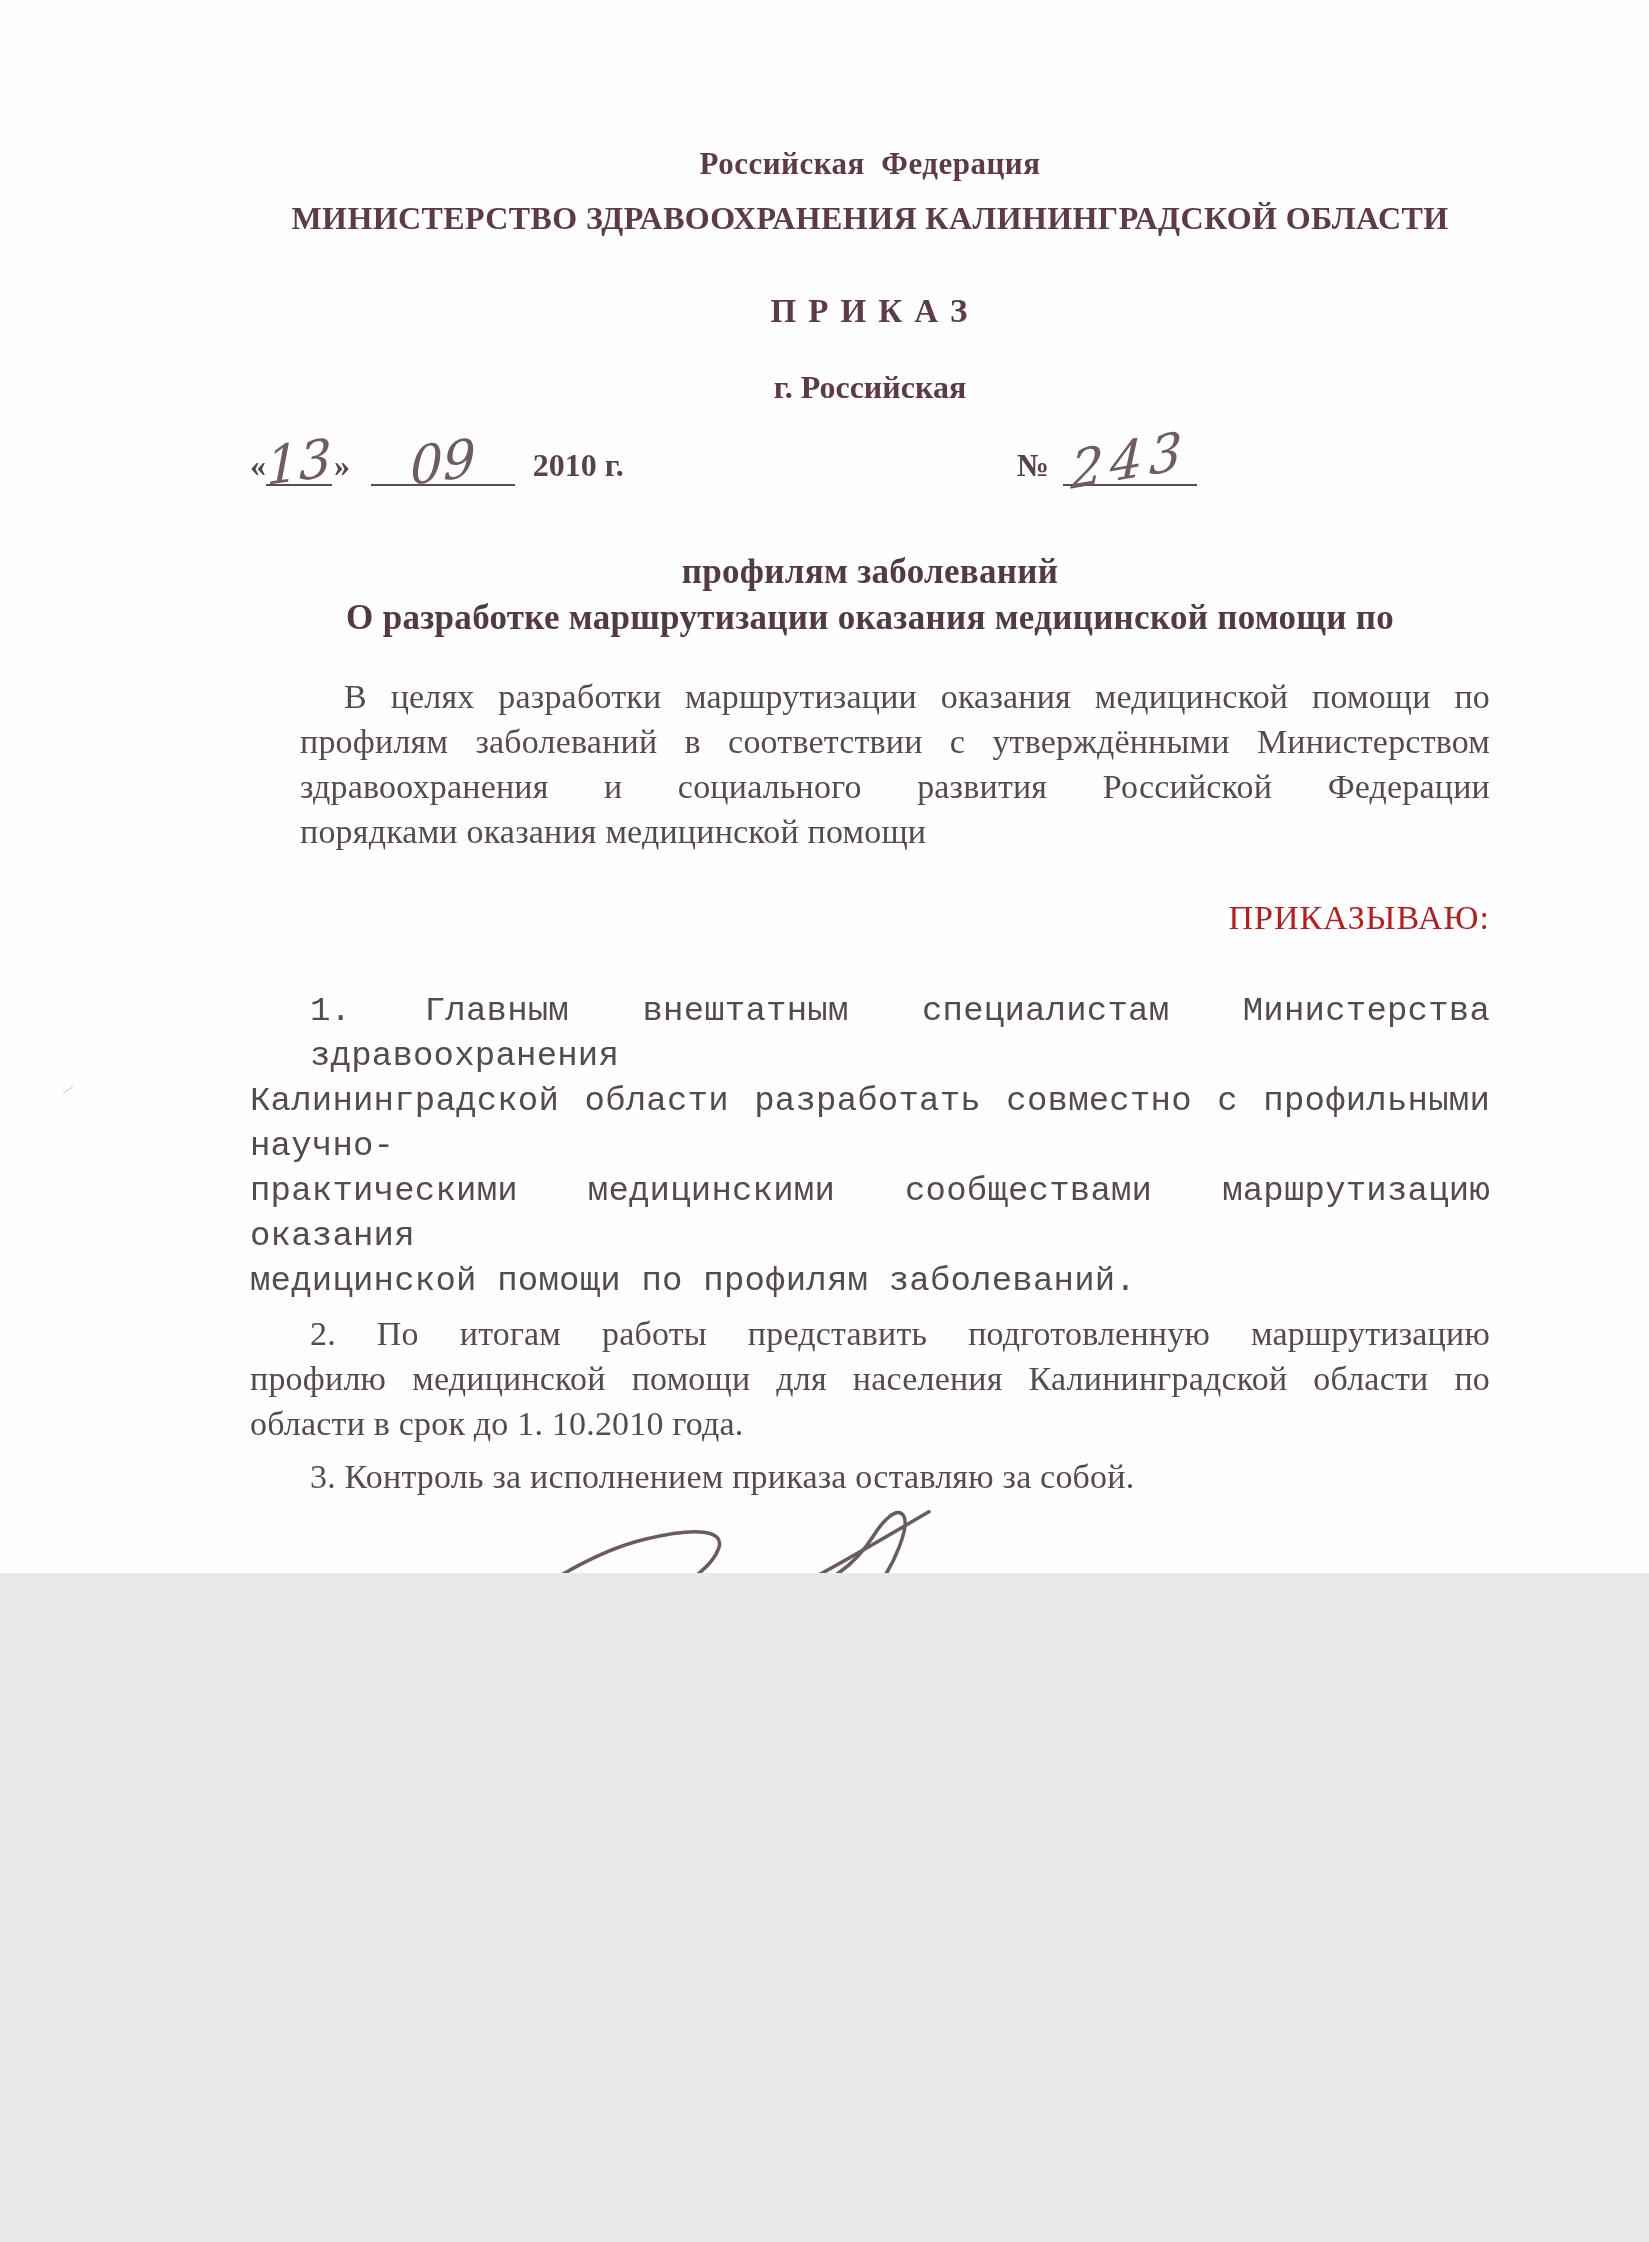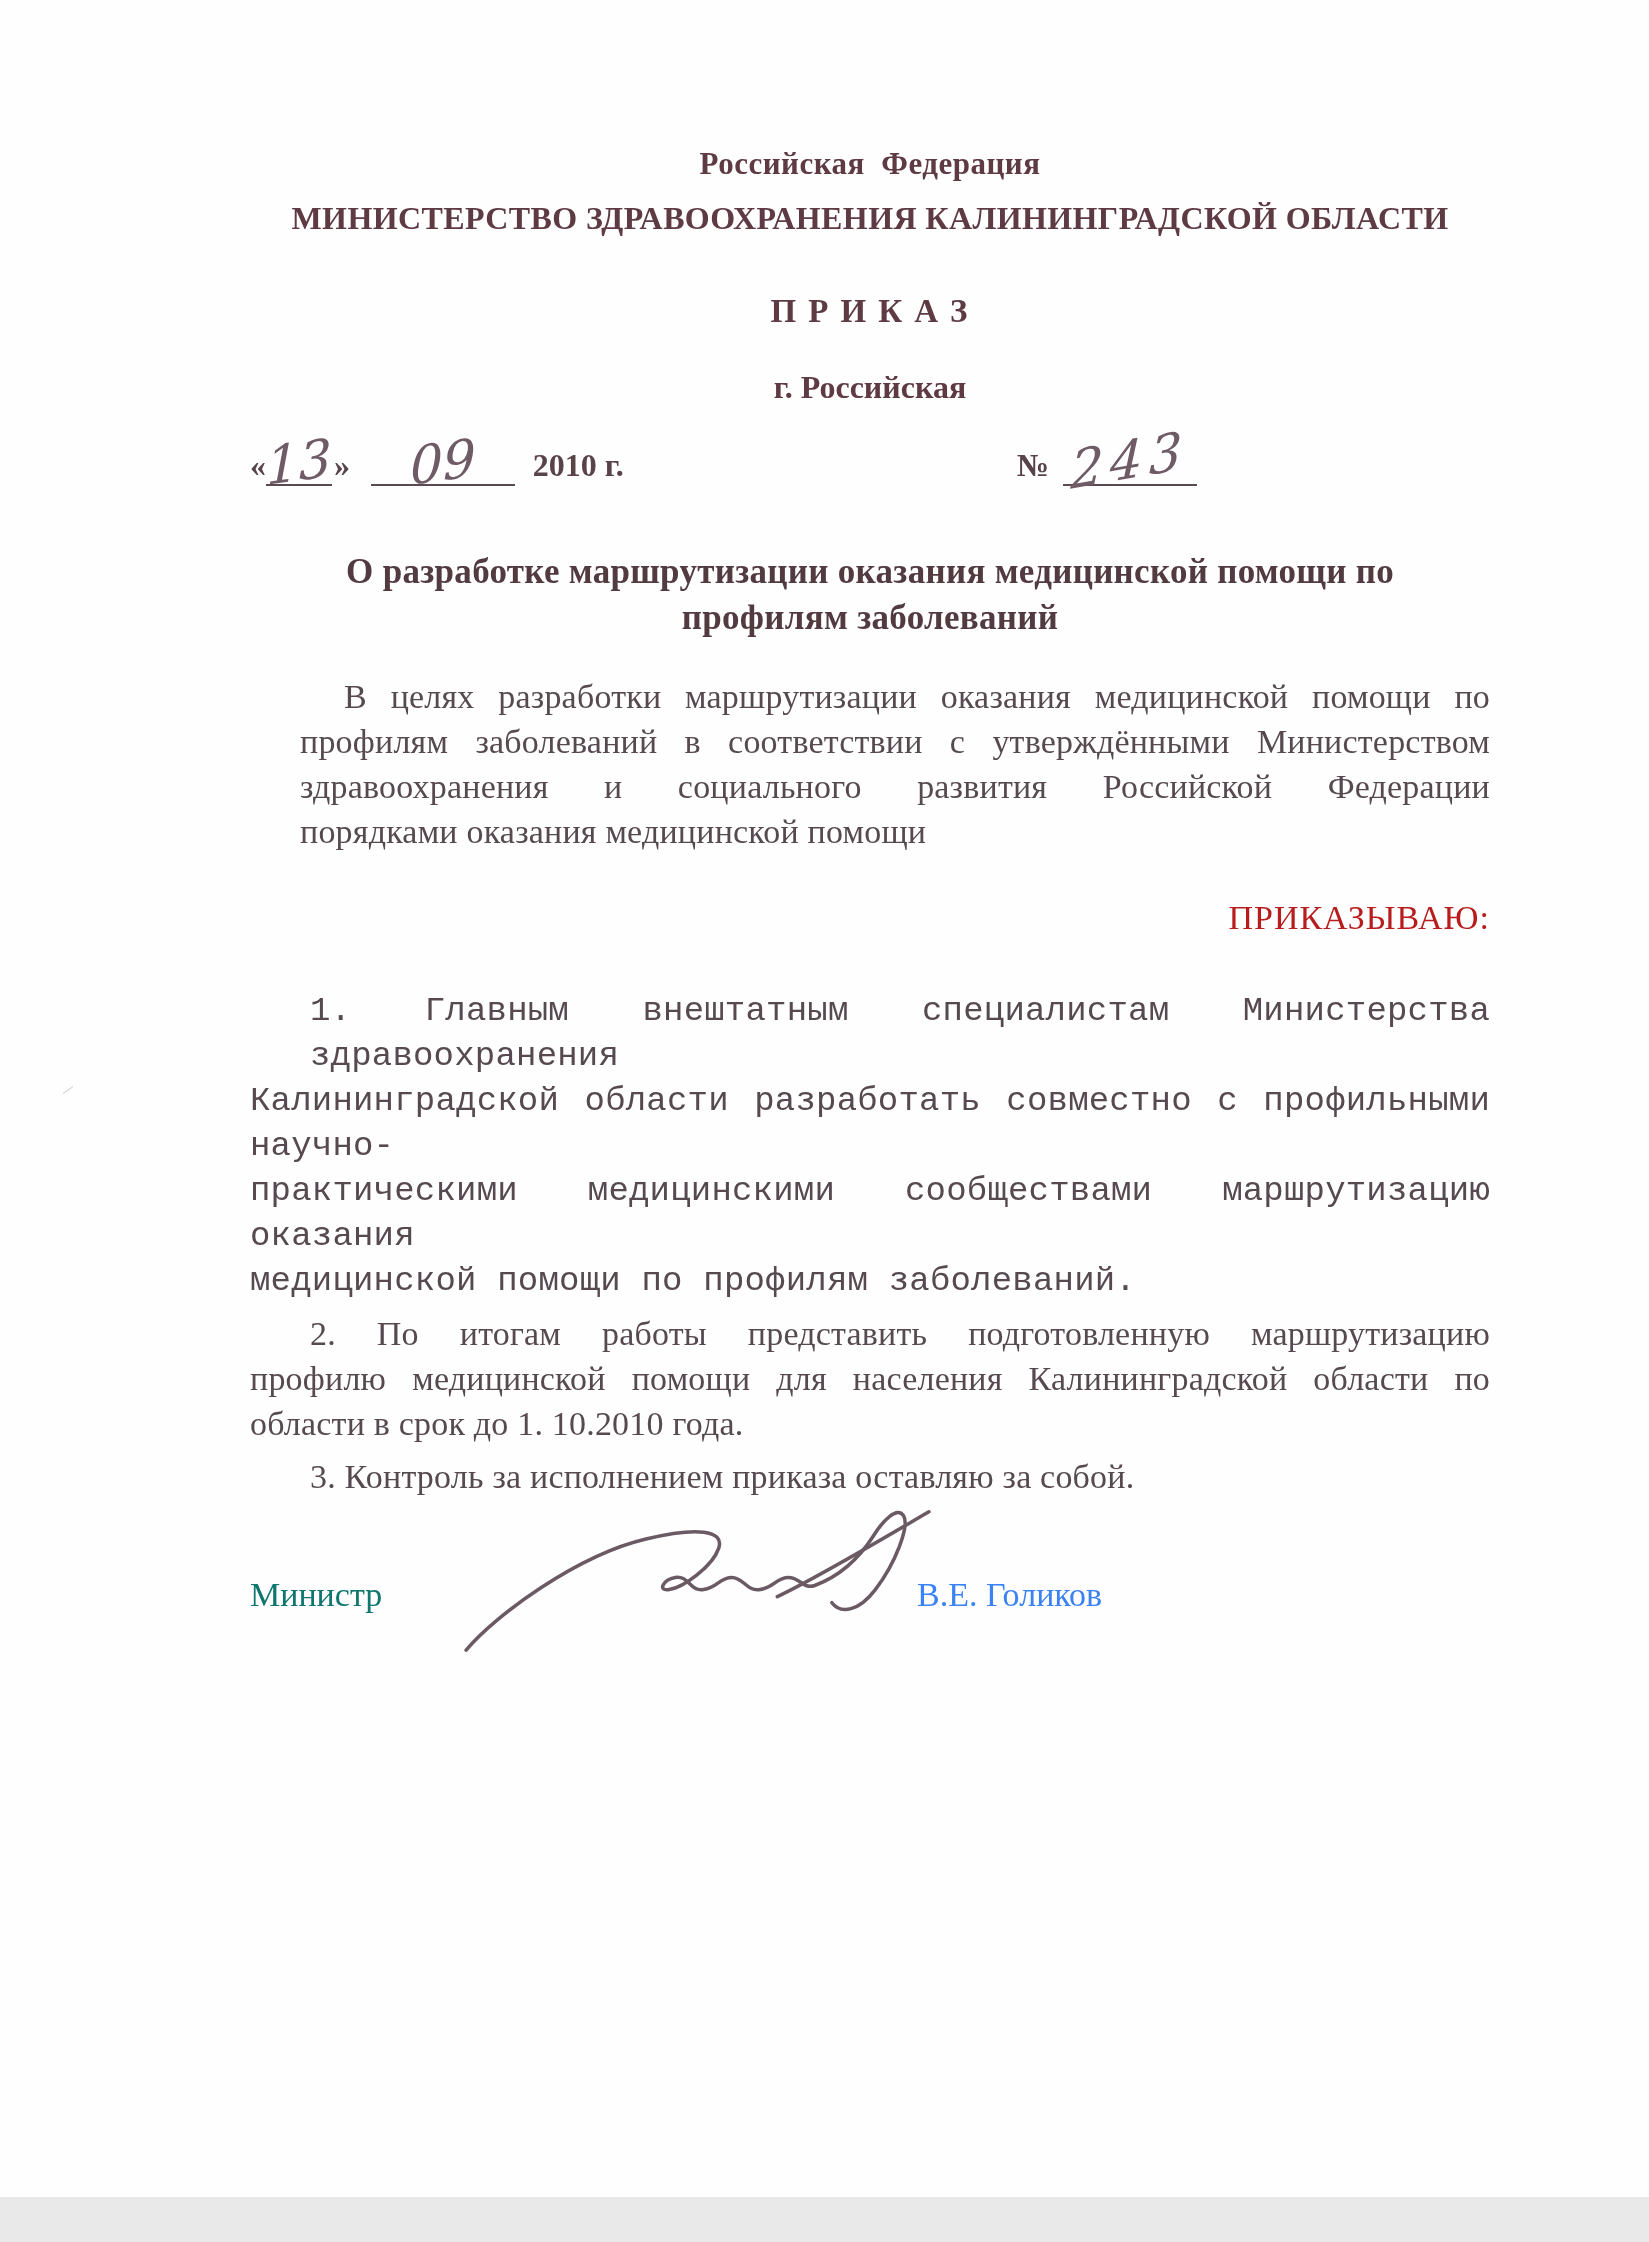--- a/index.html
+++ b/index.html
@@ -1,18 +1,18 @@
 <!DOCTYPE html>
 <html><head>
 <meta charset="utf-8">
 <style>
   html,body{margin:0;padding:0;background:#e9e9e9;}
   .page{
     position:relative;
-    width:1650px;height:2197px;
+    width:1650px;height:1573px;
     margin:0 auto;
     background:#fefefe;
     font-family:"Liberation Serif", serif;
     color:#564a50;
     overflow:hidden;
   }
   .content{margin-left:250px;margin-right:160px;}
   .center{text-align:center;}
 
   
@@ -96,22 +96,22 @@
     <div class="date-left">
       <span>«</span><span class="uline"><span class="hand">13</span></span><span class="uline w1" style="border-bottom:none;width:auto">»</span><span class="uline w2"><span class="hand">09</span></span><span>2010 г.</span>
     </div>
     <div class="date-num">
       <span>№</span><span class="uline w3"><span class="hand num">243</span></span>
     </div>
   </div>
 
   <div class="content">
     <div class="title">
+      <div>профилям заболеваний</div>
       <div>О разработке маршрутизации оказания медицинской помощи по</div>
-      <div>профилям заболеваний</div>
     </div>
 
     <div class="preamble">
       <div class="bline j ind">В целях разработки маршрутизации оказания медицинской помощи по</div>
       <div class="bline j">профилям заболеваний в соответствии с утверждёнными Министерством</div>
       <div class="bline j">здравоохранения и социального развития Российской Федерации</div>
       <div class="bline">порядками оказания медицинской помощи</div>
     </div>
 
     <div class="decree">ПРИКАЗЫВАЮ:</div>

